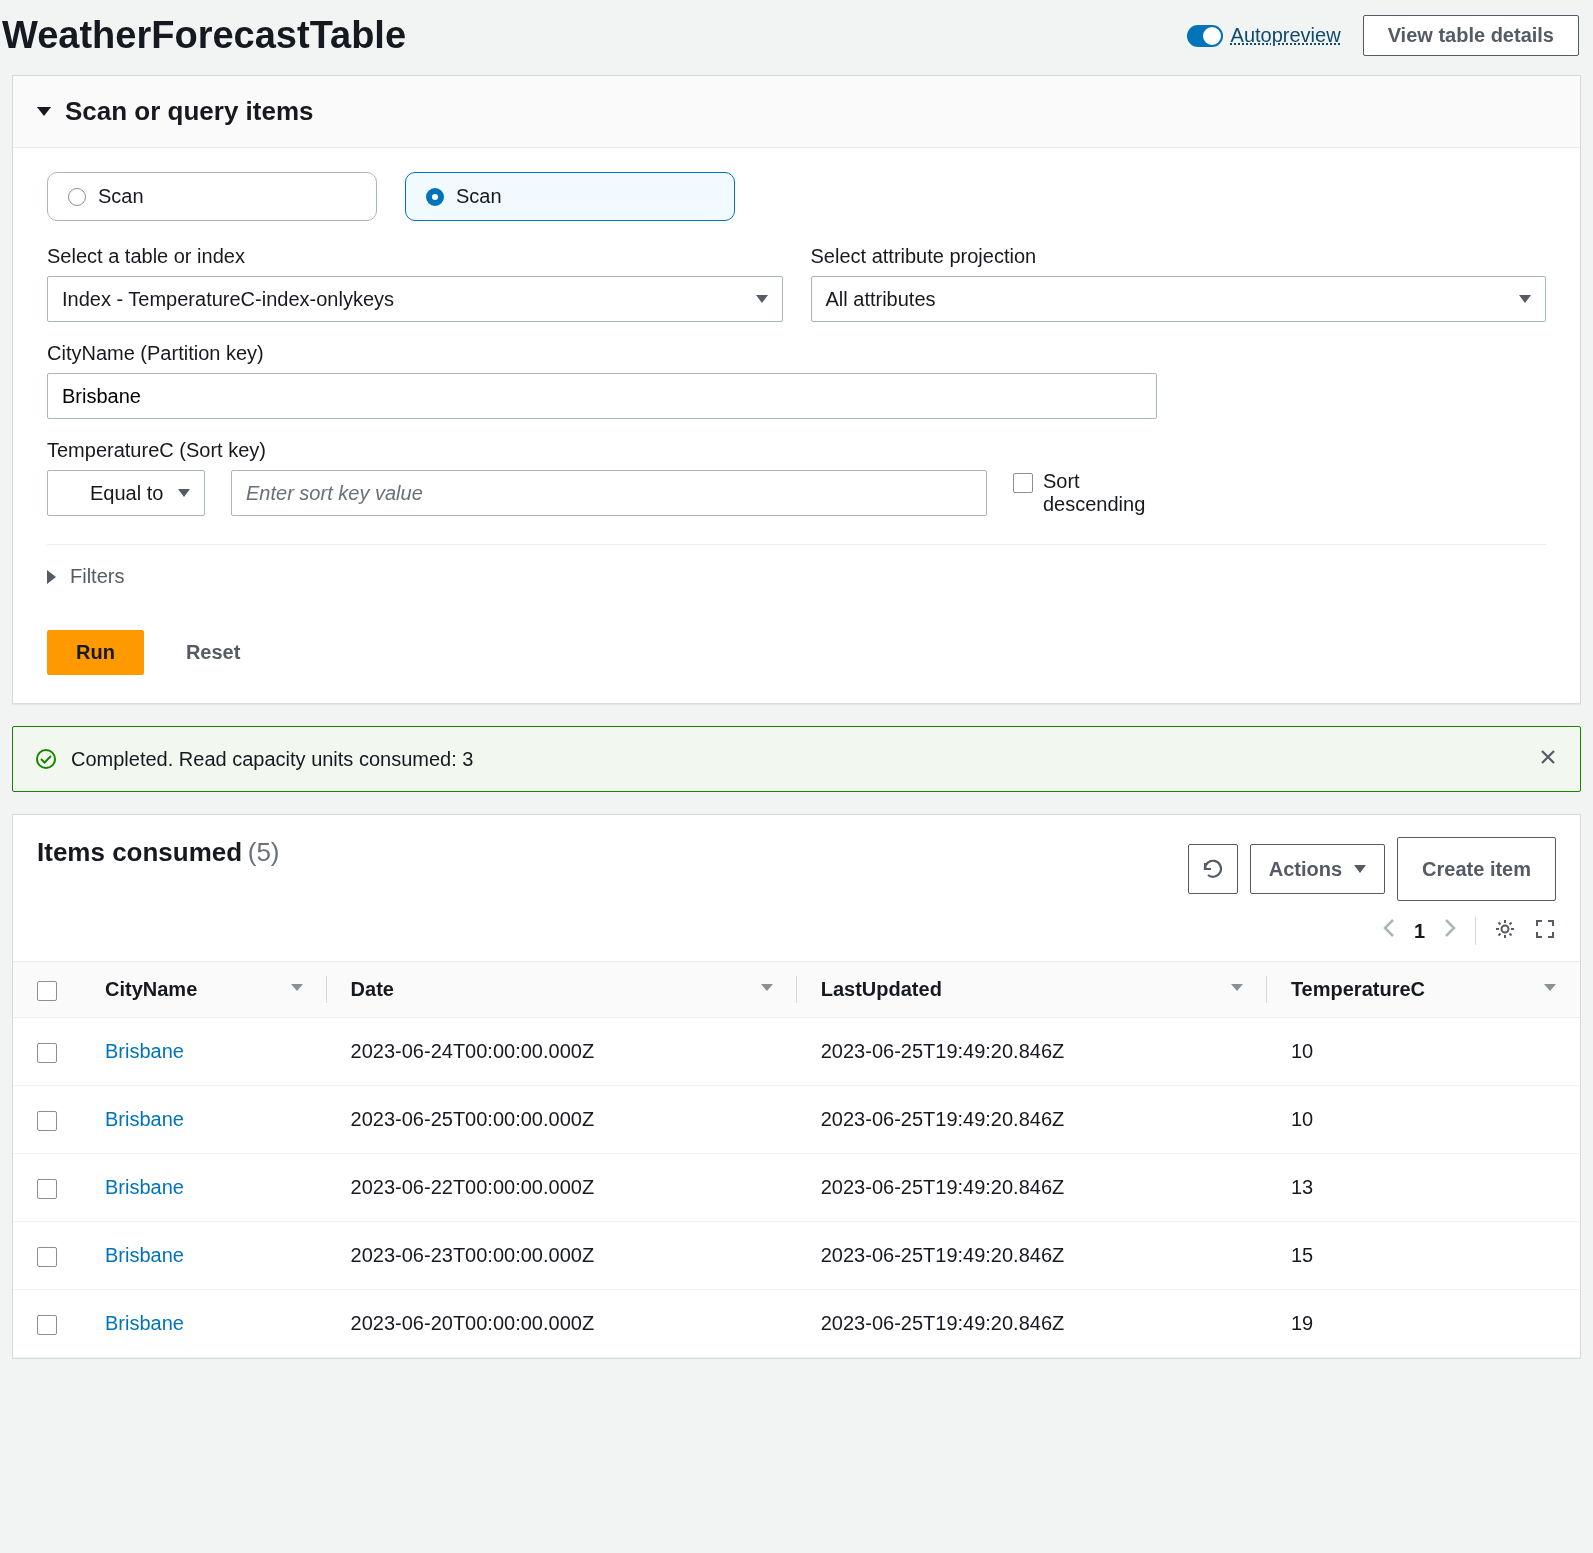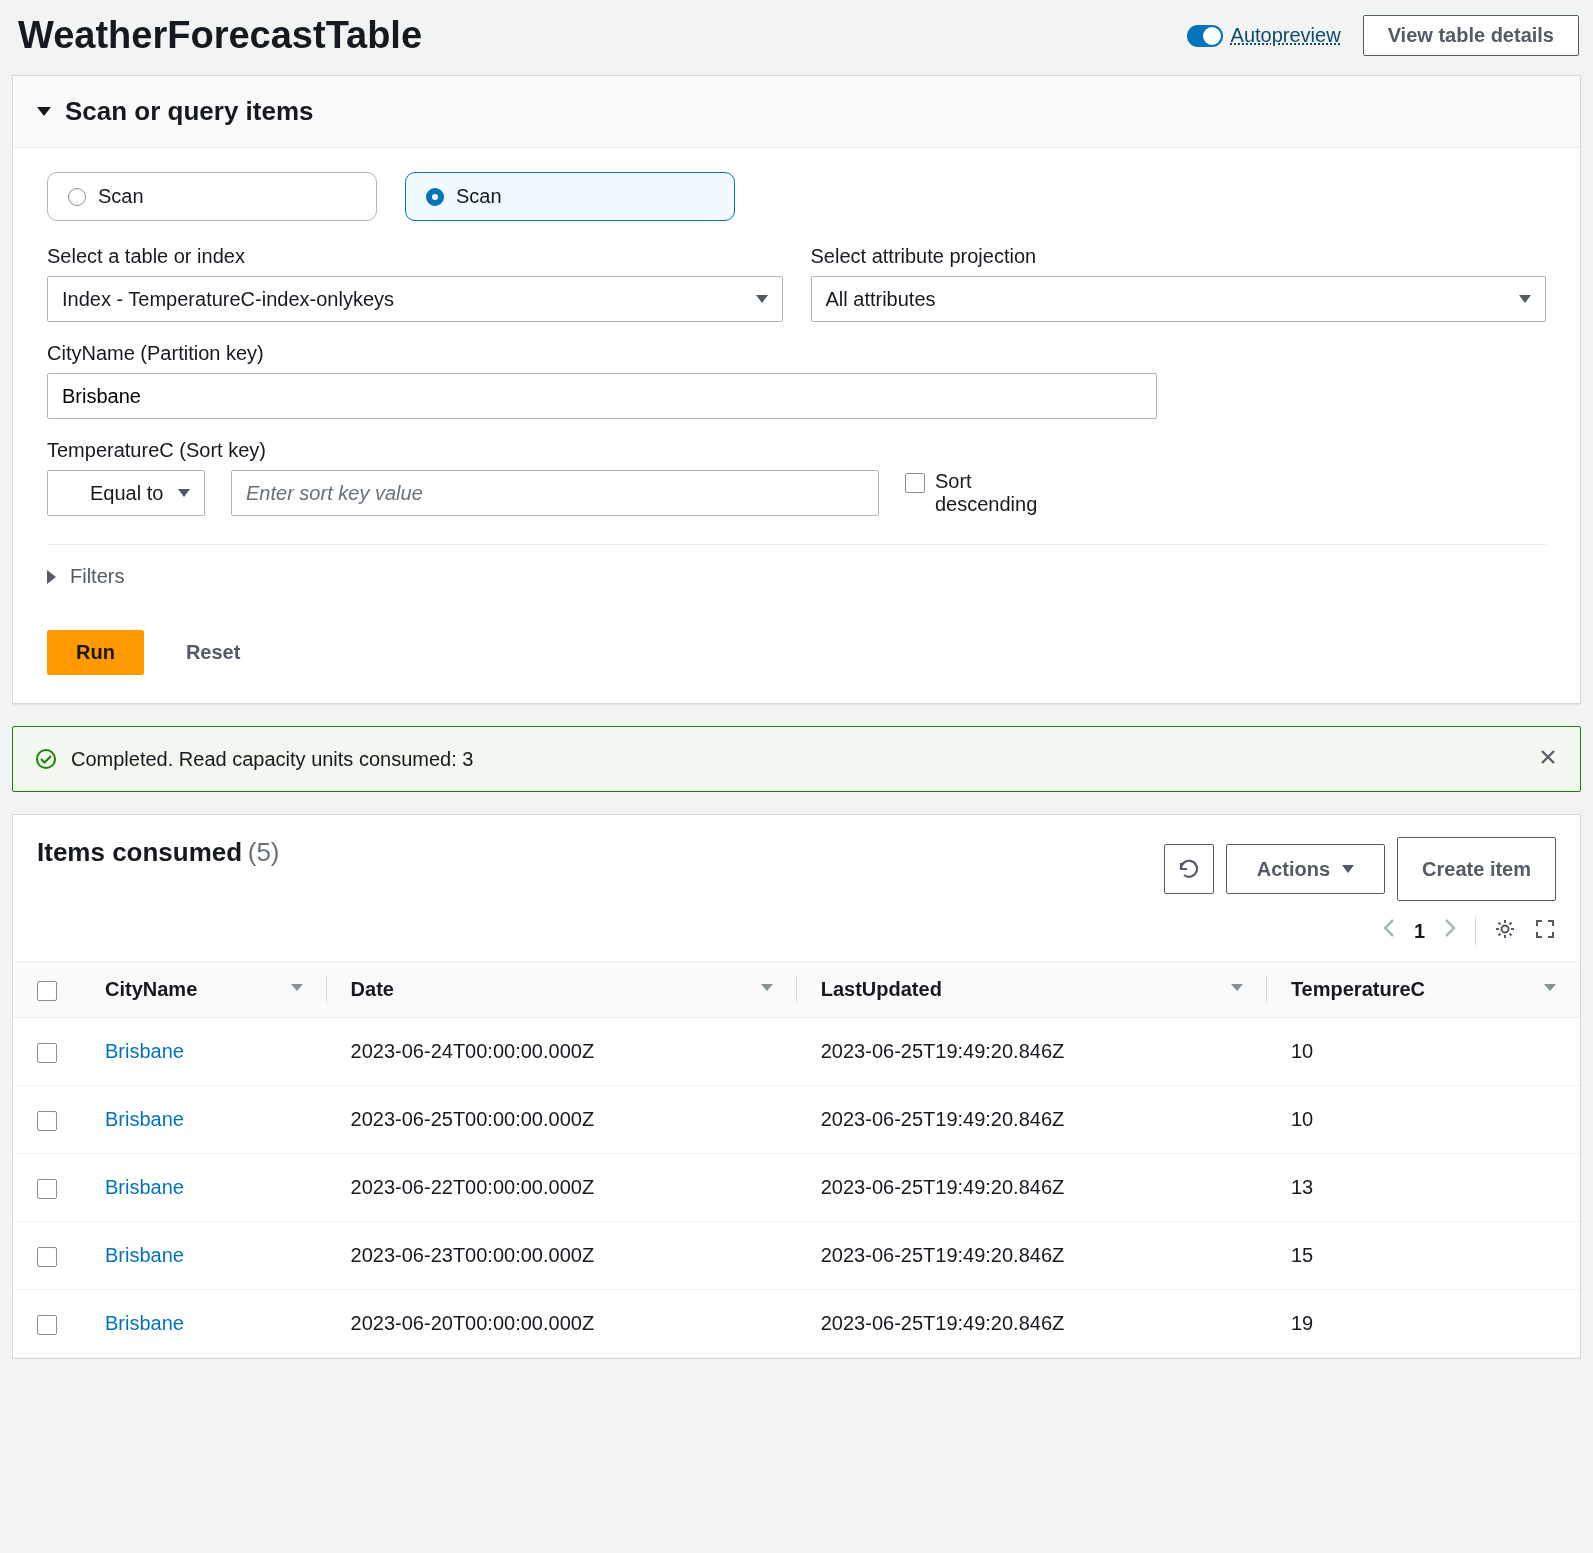--- a/index.html
+++ b/index.html
@@ -8,21 +8,21 @@
     background: #f2f3f3;
     color: #16191f;
     font-size: 20px;
     padding: 0;
     width: 1593px;
   }
   .header-row {
     display: flex;
     align-items: center;
     justify-content: space-between;
-    padding: 14px 14px 14px 18px;
+    padding: 14px 14px 14px 2px;
   }
   .page-title {
     font-size: 38px;
     font-weight: 700;
     color: #16191f;
   }
   .header-actions {
     display: flex;
     align-items: center;
     gap: 22px;
@@ -176,21 +176,21 @@
     border-right: 6px solid transparent;
     border-top: 8px solid #545b64;
   }
   .partition-input { width: 1110px; }
   .sort-row {
     display: flex;
     align-items: center;
     gap: 26px;
   }
   .sort-op { width: 158px; padding-left: 42px; }
-  .sort-val { width: 648px; }
+  .sort-val { width: 756px; }
   .chk-wrap {
     display: flex;
     align-items: flex-start;
     gap: 10px;
   }
   .chk {
     width: 20px; height: 20px;
     border: 1px solid #879196;
     background: #fff;
     border-radius: 2px;
@@ -281,21 +281,21 @@
     width: 50px; height: 50px;
     display: flex;
     align-items: center;
     justify-content: center;
     cursor: pointer;
     border-radius: 2px;
   }
   .actions-btn {
     border: 1px solid #545b64;
     background: #fff;
-    padding: 10px 30px;
+    padding: 10px 18px;
     font-weight: 700;
     color: #545b64;
     display: flex;
     align-items: center;
     gap: 12px;
     cursor: pointer;
     height: 50px;
     border-radius: 2px;
     font-size: 20px;
     justify-content: space-between;

